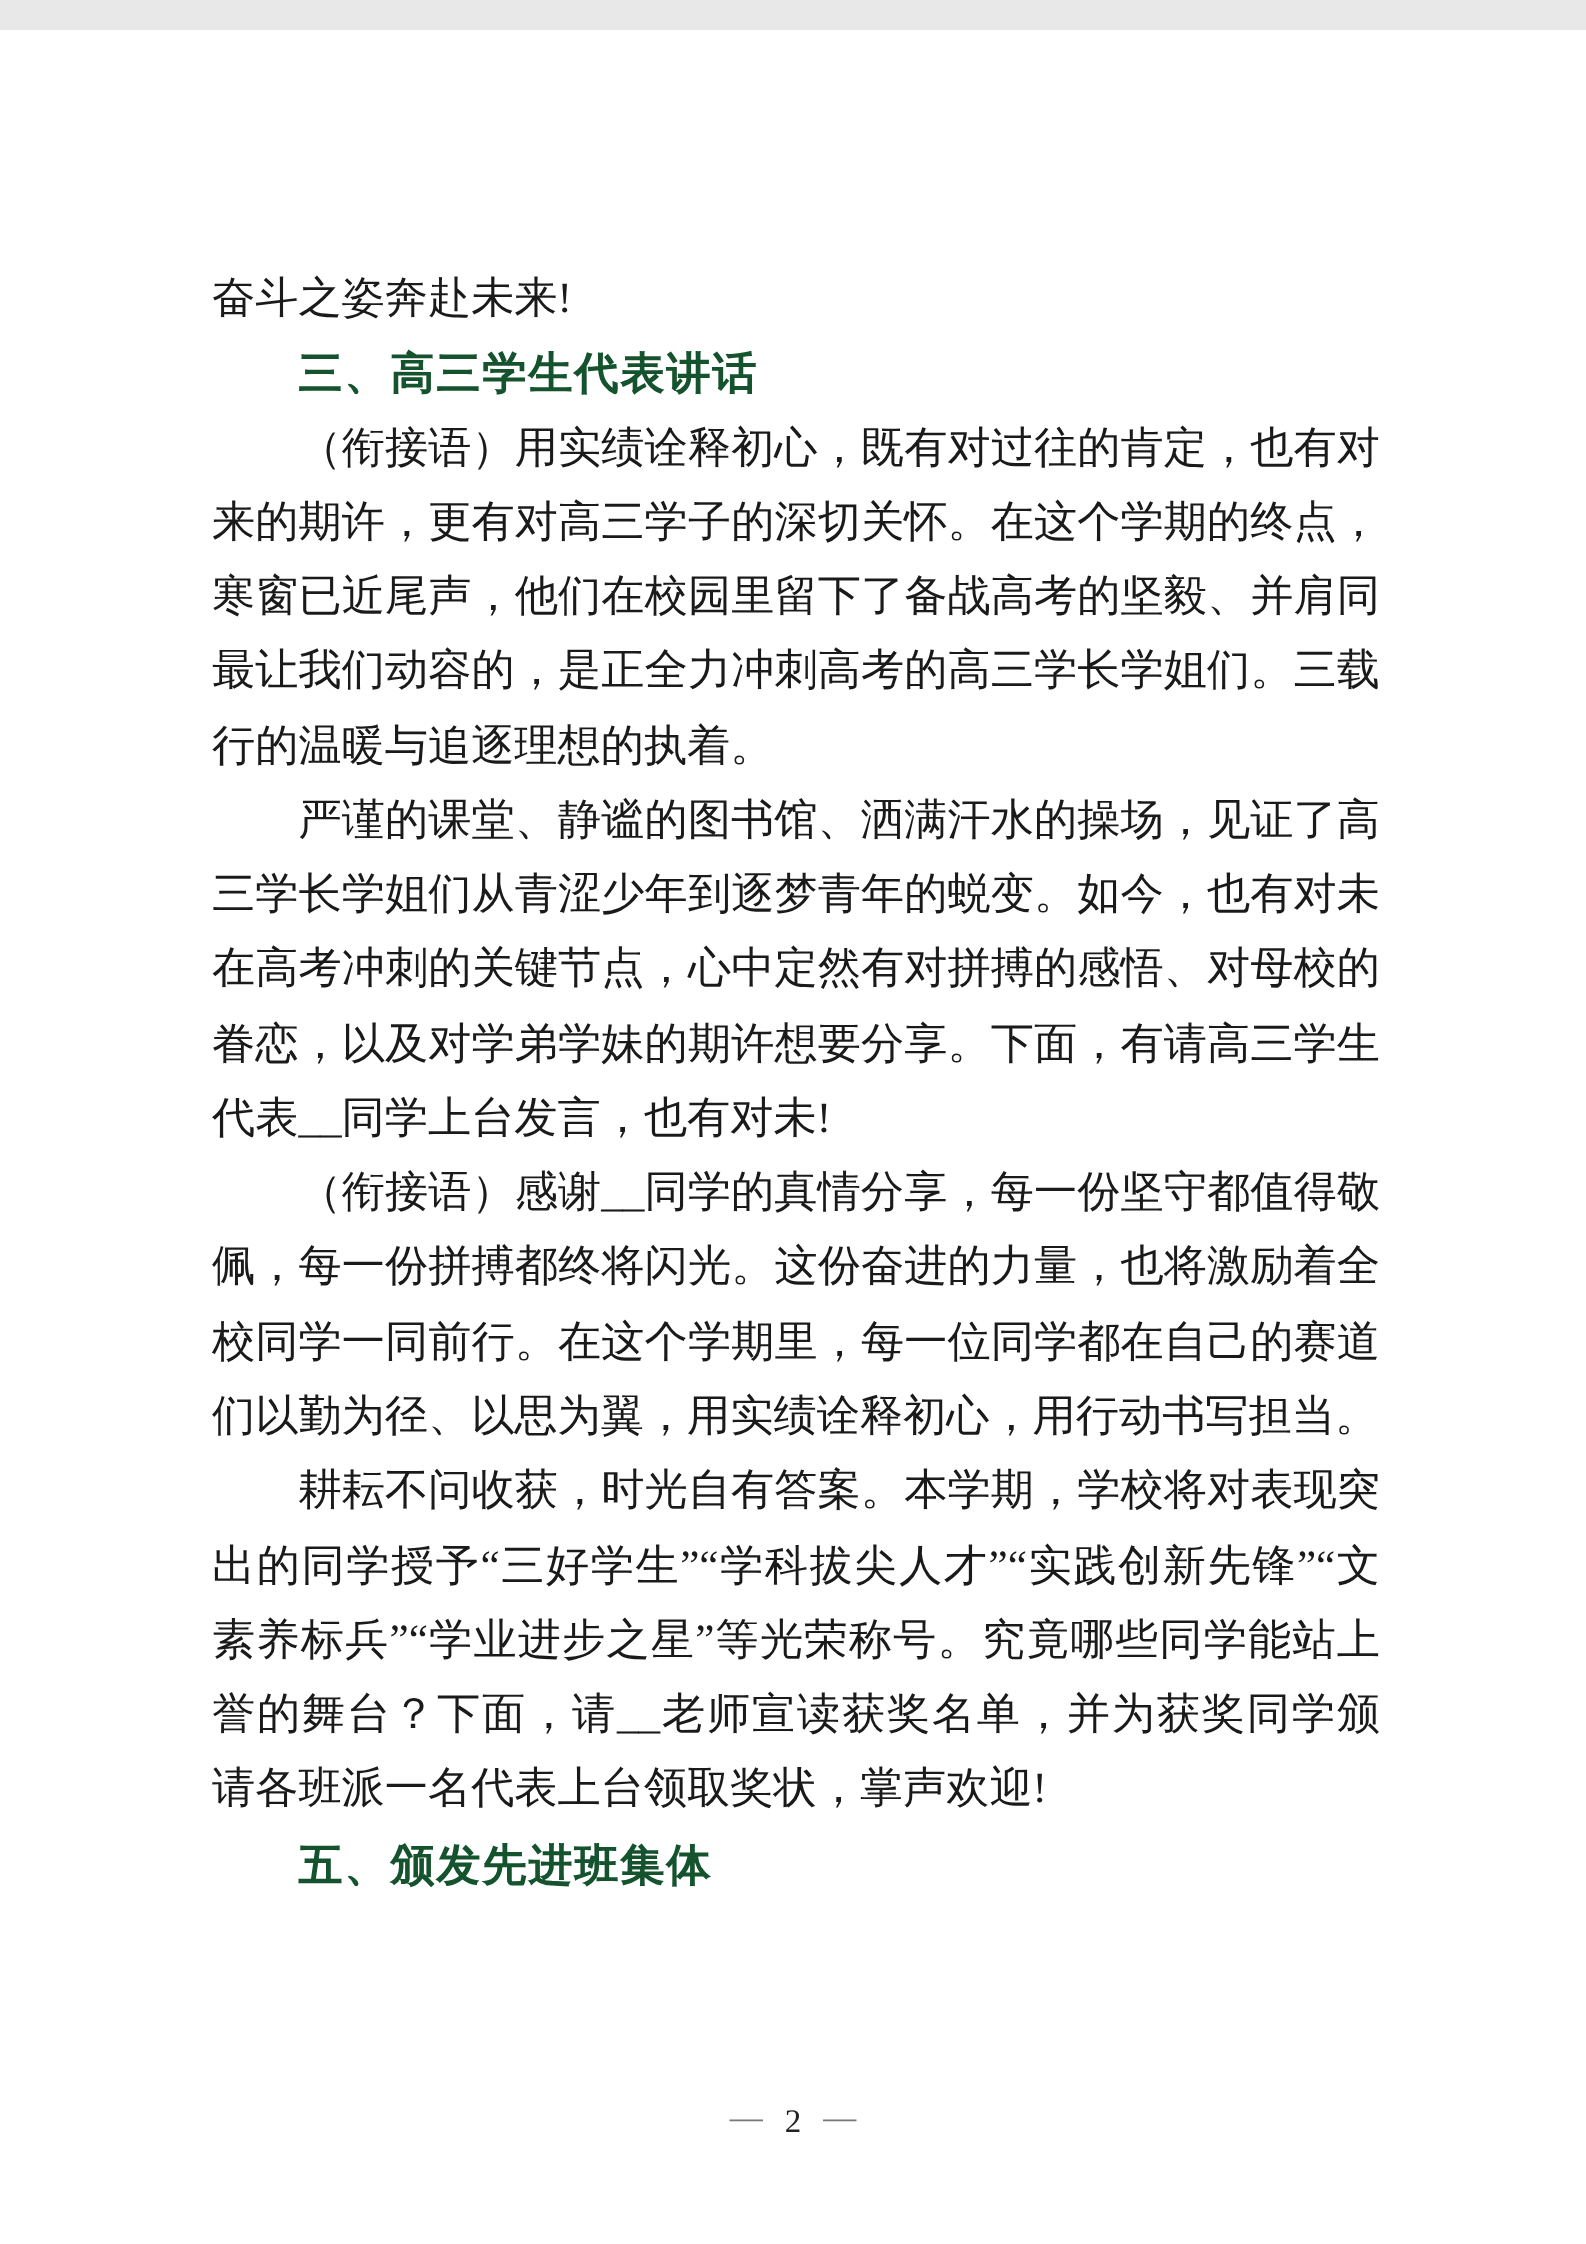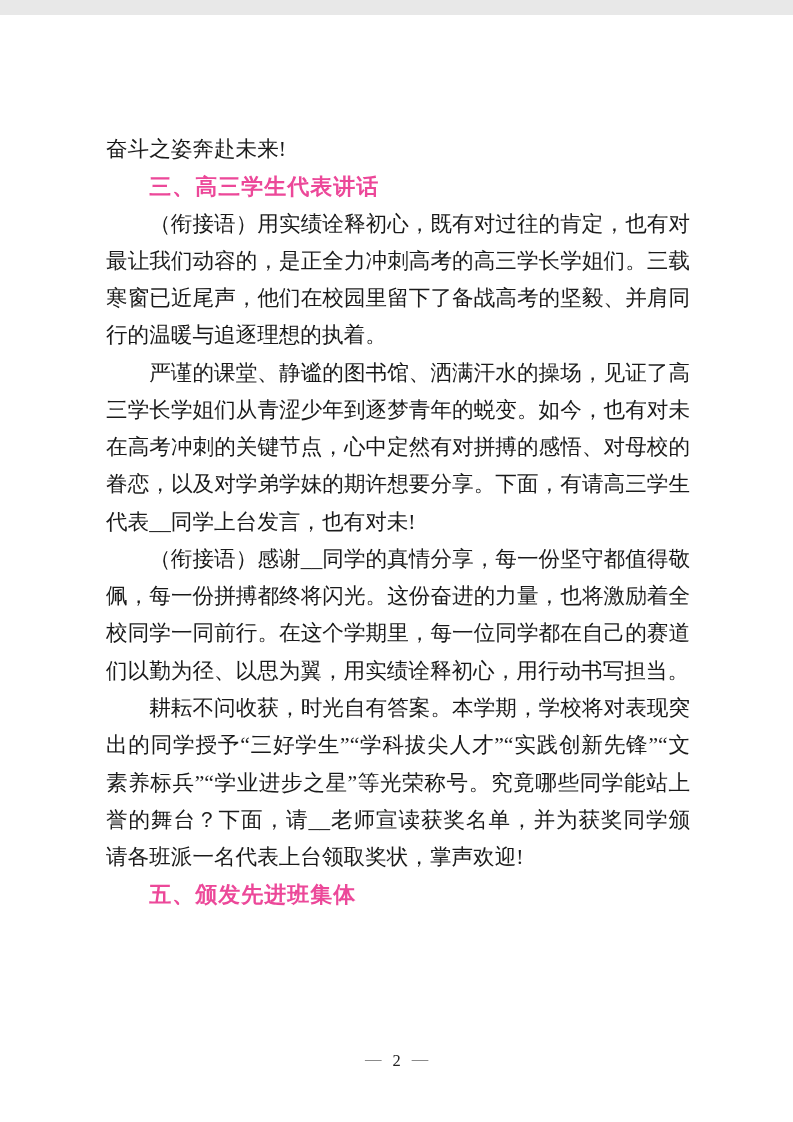--- a/index.html
+++ b/index.html
@@ -39,21 +39,21 @@
   .line-first {
     text-indent: 43.2px;
   }
   .heading-line {
     font-family: "Liberation Sans", "DejaVu Sans", sans-serif;
     font-weight: bold;
     font-size: 22px;
     line-height: 37.28px;
     height: 37.28px;
     text-indent: 43.2px;
-    color: #ec4899;
+    color: #14532d;
     letter-spacing: 1px;
   }
   .footer {
     position: absolute;
     left: 0;
     top: 1035px;
     width: 793px;
     text-align: center;
     font-size: 16.5px;
     line-height: 22px;
@@ -72,22 +72,23 @@
 <body>
 
 <div class="page">
   <div class="content">
       <div>
         <div class="line line-last">奋斗之姿奔赴未来!</div>
       </div>
       <div class="heading-line">三、高三学生代表讲话</div>
       <div>
         <div class="line line-first">（衔接语）用实绩诠释初心，既有对过往的肯定，也有对未</div>
+        <div class="line">来的期许，更有对高三学子的深切关怀。在这个学期的终点，</div>
+        <div class="line">寒窗已近尾声，他们在校园里留下了备战高考的坚毅、并肩同</div>
         <div class="line">最让我们动容的，是正全力冲刺高考的高三学长学姐们。三载</div>
-        <div class="line">寒窗已近尾声，他们在校园里留下了备战高考的坚毅、并肩同</div>
         <div class="line line-last">行的温暖与追逐理想的执着。</div>
       </div>
       <div>
         <div class="line line-first">严谨的课堂、静谧的图书馆、洒满汗水的操场，见证了高</div>
         <div class="line">三学长学姐们从青涩少年到逐梦青年的蜕变。如今，也有对未</div>
         <div class="line">在高考冲刺的关键节点，心中定然有对拼搏的感悟、对母校的</div>
         <div class="line">眷恋，以及对学弟学妹的期许想要分享。下面，有请高三学生</div>
         <div class="line line-last">代表__同学上台发言，也有对未!</div>
       </div>
       <div>

